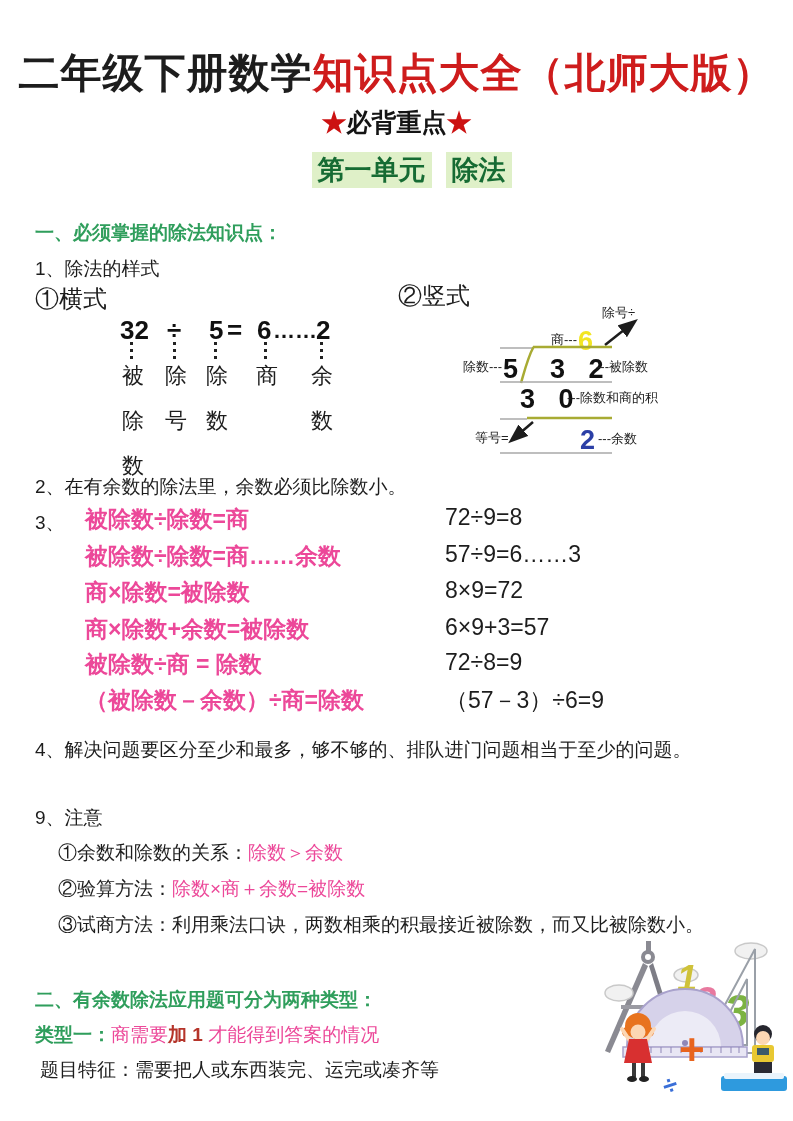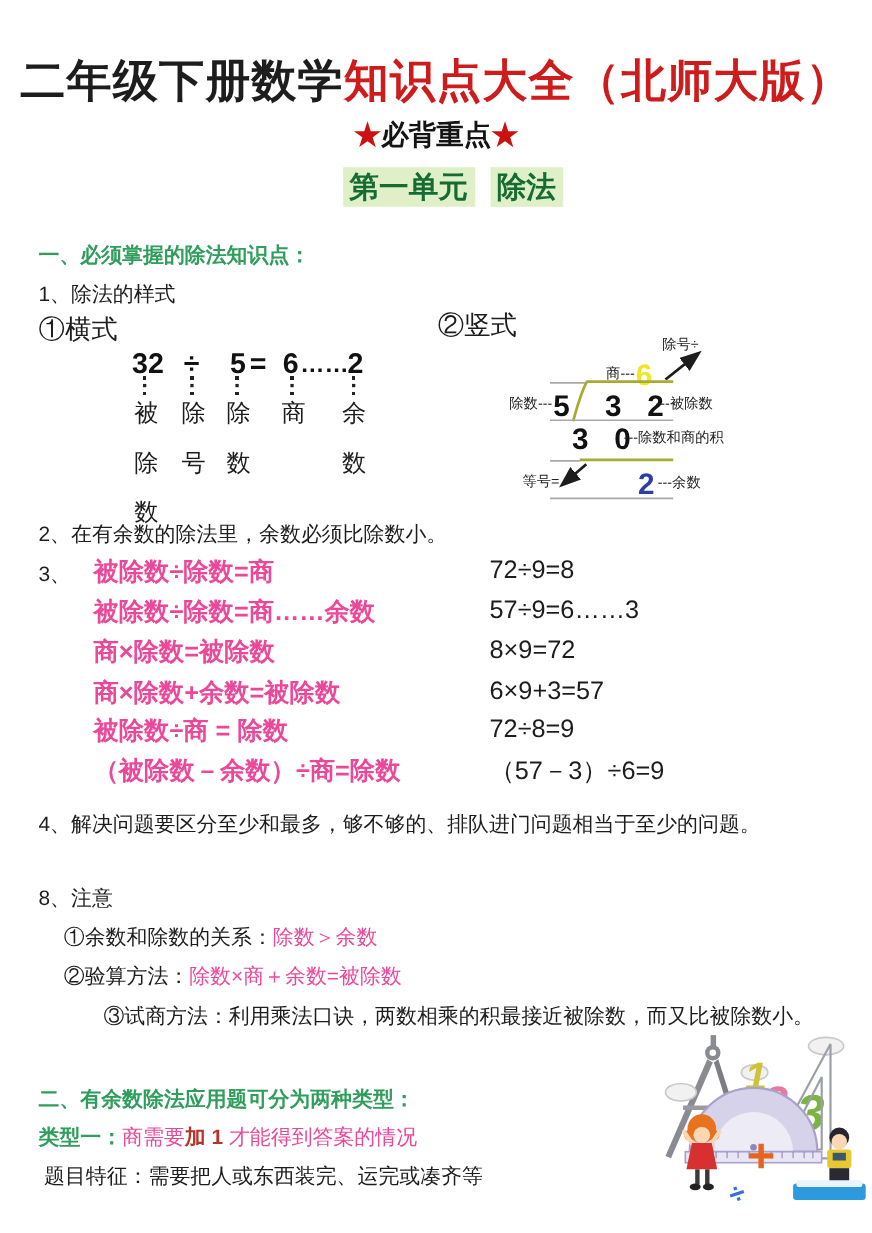--- a/index.html
+++ b/index.html
@@ -30,21 +30,21 @@
   
   .frow { position:absolute; left:85px; width:680px; height:36px; font-size:23px; }
   .frow .formula { font-weight:600; }
   .frow .example { position:absolute; left:345px; top:0; color:#1d1d1d;margin-left:15px; }
   
   .sv-small { font-size:13px; fill:#222; font-family:"Liberation Sans",sans-serif; }
   .sv-num { font-size:27px; font-weight:bold; fill:#111; font-family:"Liberation Sans",sans-serif; }
   .sv-yellow { fill:#f2e523; }
   .sv-blue { fill:#2b3fa6; }
   .footer { top:1131px; left:0; width:100%; text-align:center; font-size:16px; color:#222; letter-spacing:3px; }
-  .hang { padding-left:35px; text-indent:-35px;text-align:right; }
+  .hang { padding-left:35px; text-indent:-35px; }
 </style>
 </head>
 <body>
 
 <div id="page">
 
   <div class="abs title">
     <span>二年级下册数学</span><span class="t-red">知识点大全（北师大版）</span>
   </div>
 
@@ -152,21 +152,21 @@
     <span class="blue formula">被除数÷商 = 除数</span>
     <span class="example">72÷8=9</span>
   </div>
   <div class="frow" style="top:685px;">
     <span class="blue formula">（被除数－余数）÷商=除数</span>
     <span class="example">（57－3）÷6=9</span>
   </div>
 
   <div class="abs line" style="left:35px; top:731px; width:700px;">4、解决问题要区分至少和最多，够不够的、排队进门问题相当于至少的问题。</div>
 
-  <div class="abs line" style="left:35px; top:799px;">8、注意</div>
+  <div class="abs line" style="left:35px; top:799px;">9、注意</div>
   <div class="abs line" style="left:58px; top:834px;">
     <span>①余数和除数的关系：</span><span class="blue">除数＞余数</span>
   </div>
   <div class="abs line" style="left:58px; top:870px;">
     <span>②验算方法：</span><span class="blue">除数×商＋余数=被除数</span>
   </div>
   <div class="abs line hang" style="left:58px; top:906px; width:682px;">③试商方法：利用乘法口诀，两数相乘的积最接近被除数，而又比被除数小。</div>
 
   <div class="abs green line" style="left:35px; top:981px;">二、有余数除法应用题可分为两种类型：</div>
   <div class="abs line" style="left:35px; top:1016px;">

